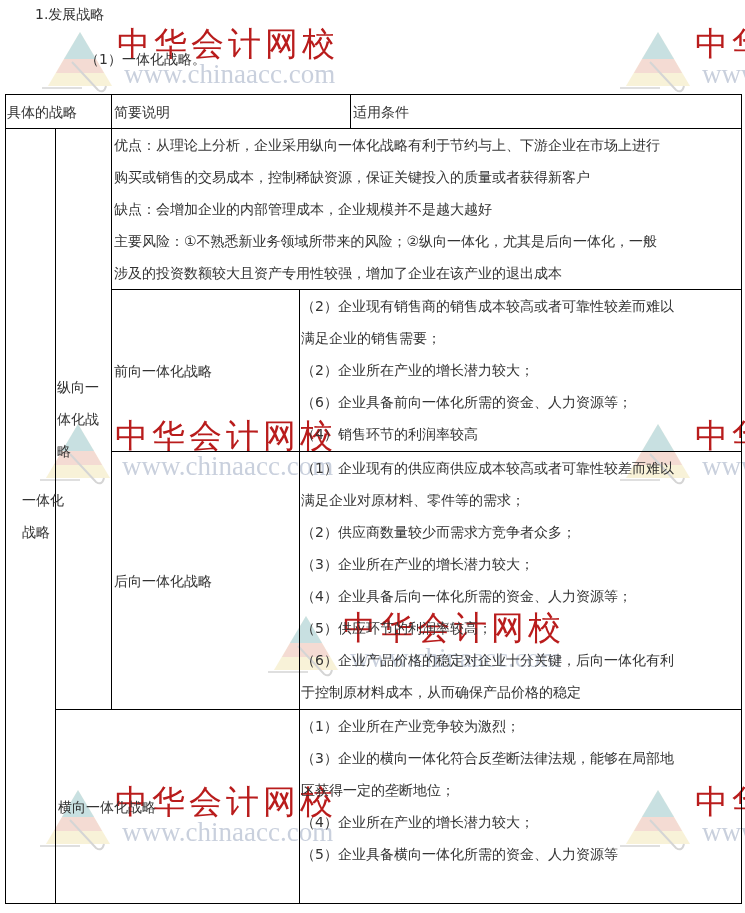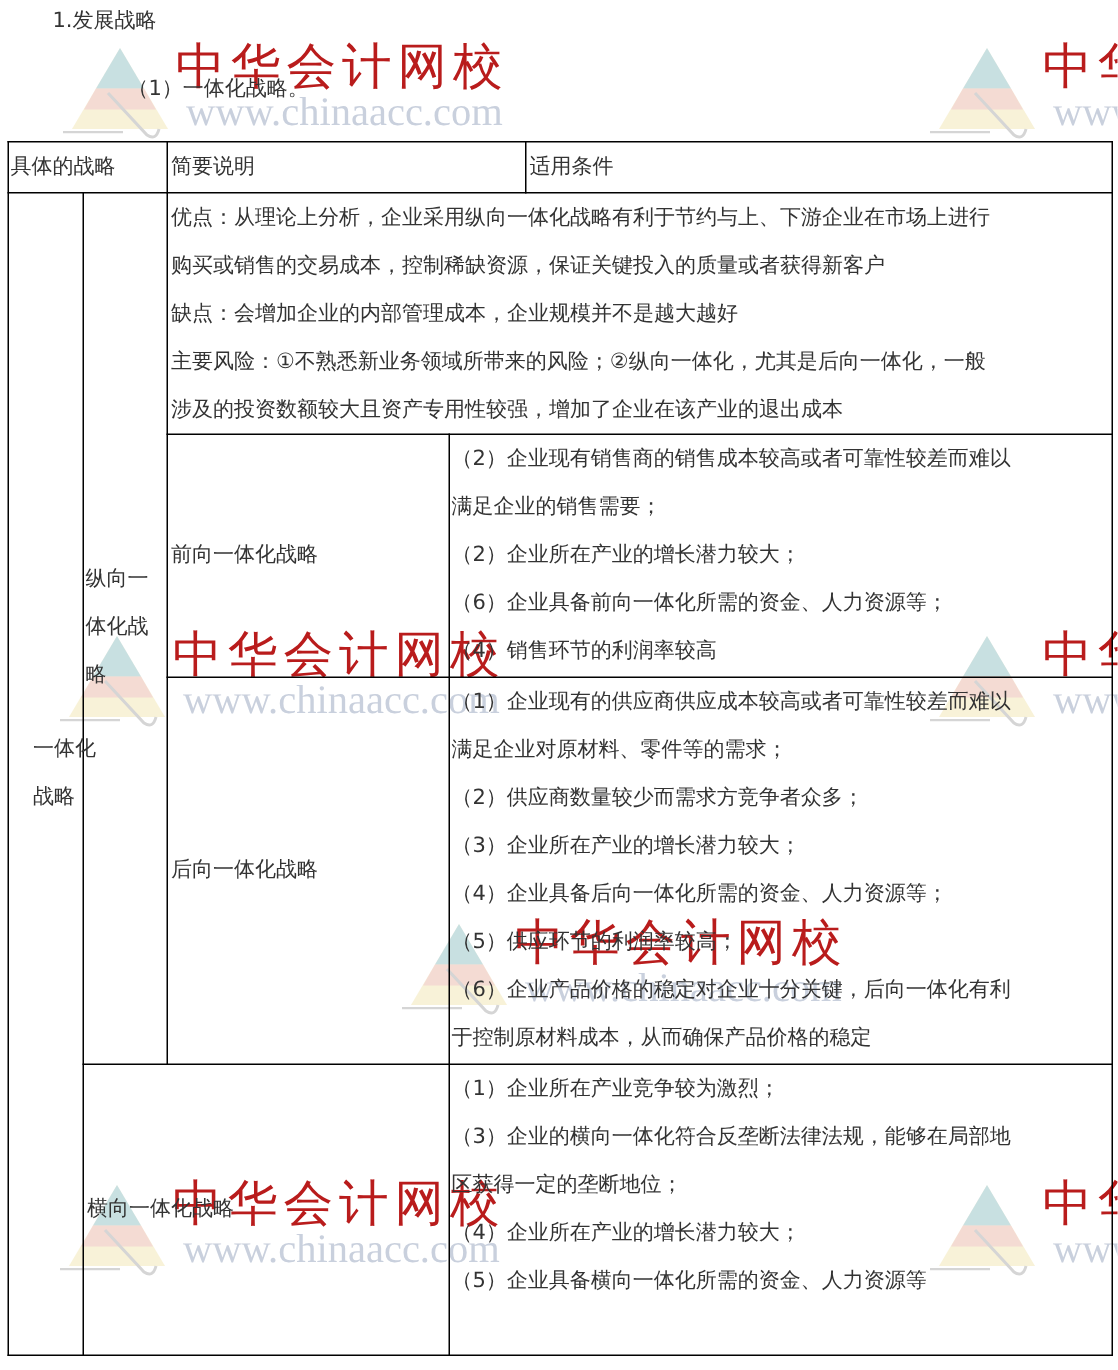--- a/index.html
+++ b/index.html
@@ -14,21 +14,21 @@
   .wm .url { position:absolute; left:82px; top:30px; font-family:Liberation Serif, serif; font-size:27px; color:#c9d0dd; white-space:nowrap; line-height:32px; }
   .wm svg { position:absolute; left:0; top:0; }
 
   
   .line { position:absolute; background:#000; z-index:3; }
   .h { height:1px; }
   .v { width:1px; }
 
   .cell { position:absolute; z-index:4; line-height:32px; font-size:14px; color:#333; }
   .cell p { margin:0; white-space:nowrap; }
-  .vc { display:flex; flex-direction:column; justify-content:center;font-family:Liberation Serif, serif; }
+  .vc { display:flex; flex-direction:column; justify-content:center; }
 </style>
 </head>
 <body>
 
 <div class="wm" style="left:42px;top:28px;">
   <svg width="80" height="70">
     <polygon points="38,4 6,58 70,58" fill="#f3e7b8" opacity="0.55"></polygon>
     <polygon points="38,4 22,31 54,31" fill="#a9d4e8" opacity="0.6"></polygon>
     <polygon points="54,31 22,31 14,45 62,45" fill="#f0c9cf" opacity="0.55"></polygon>
     <path d="M30 34 L56 62 Q62 66 64 58" stroke="#d5d5d5" stroke-width="2" fill="none"></path>

